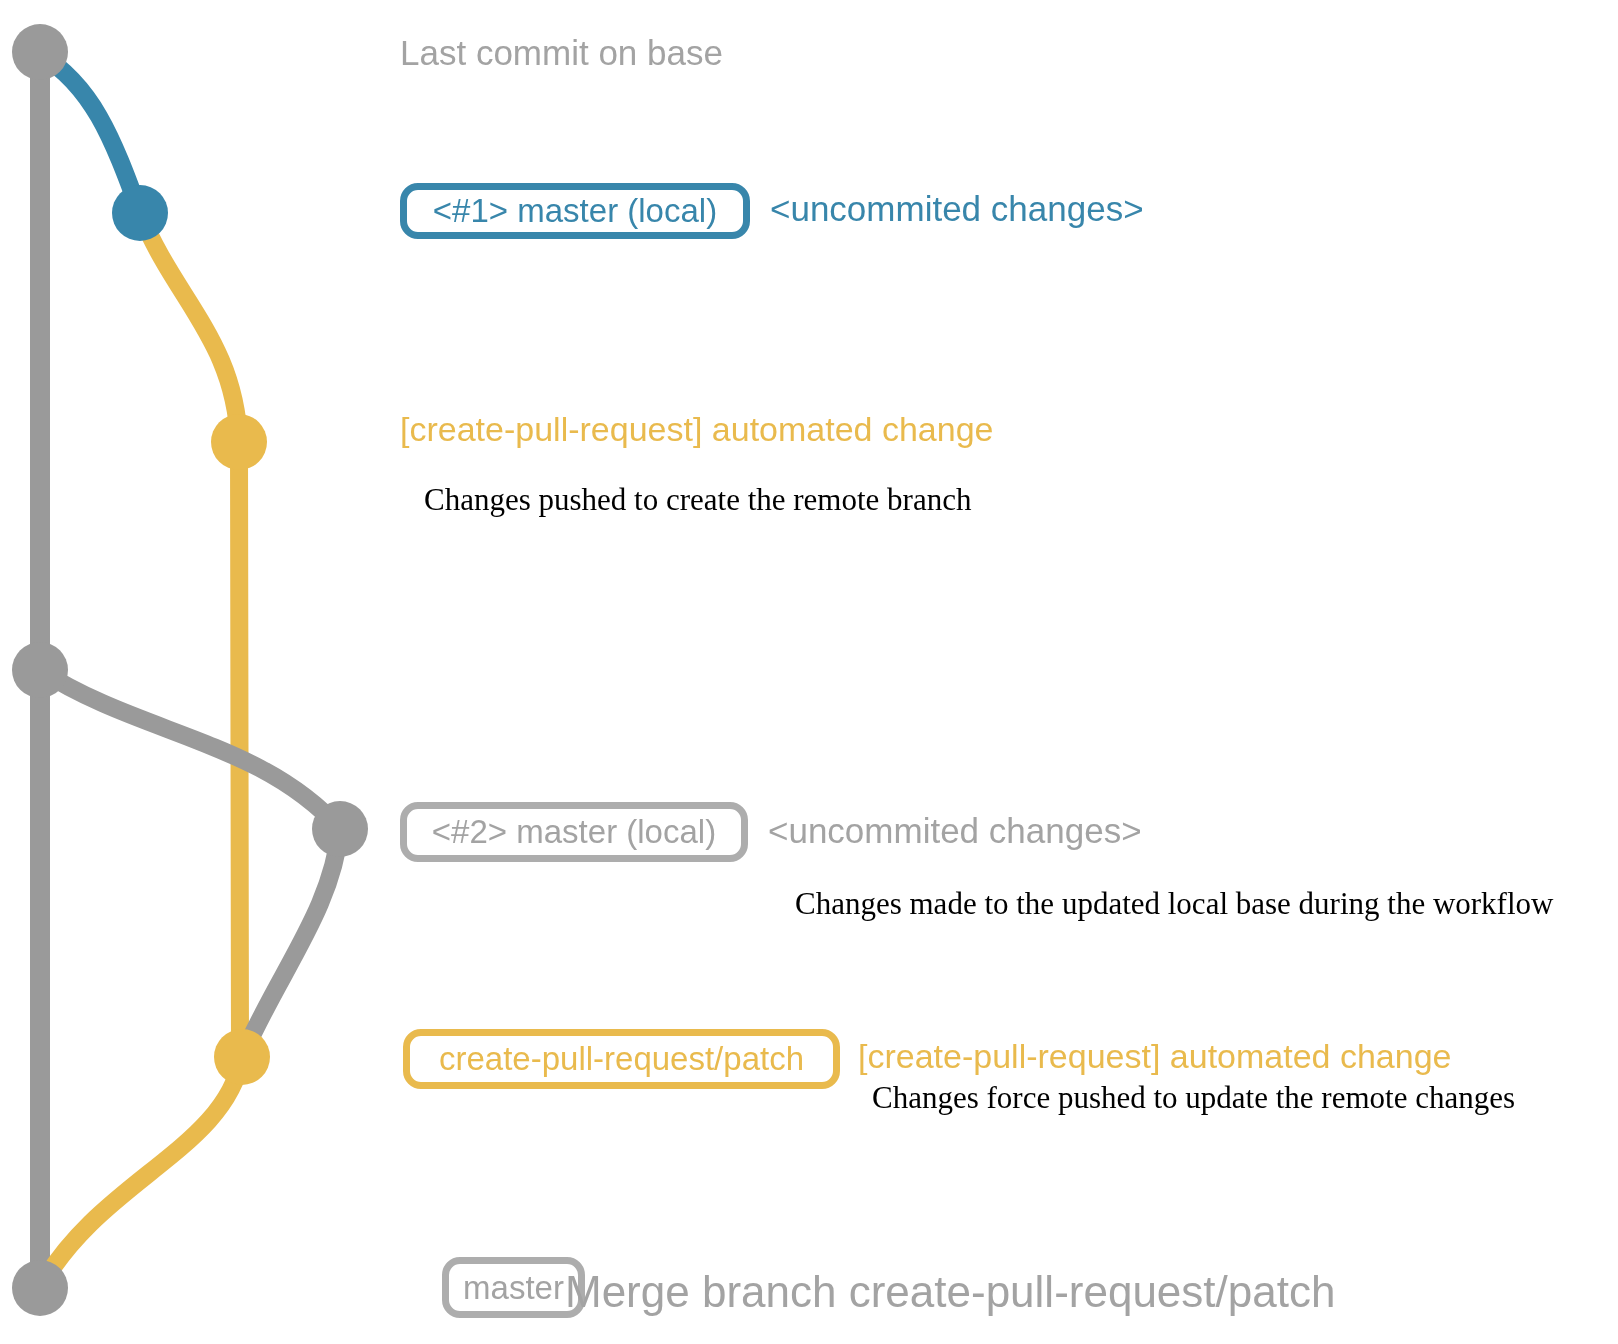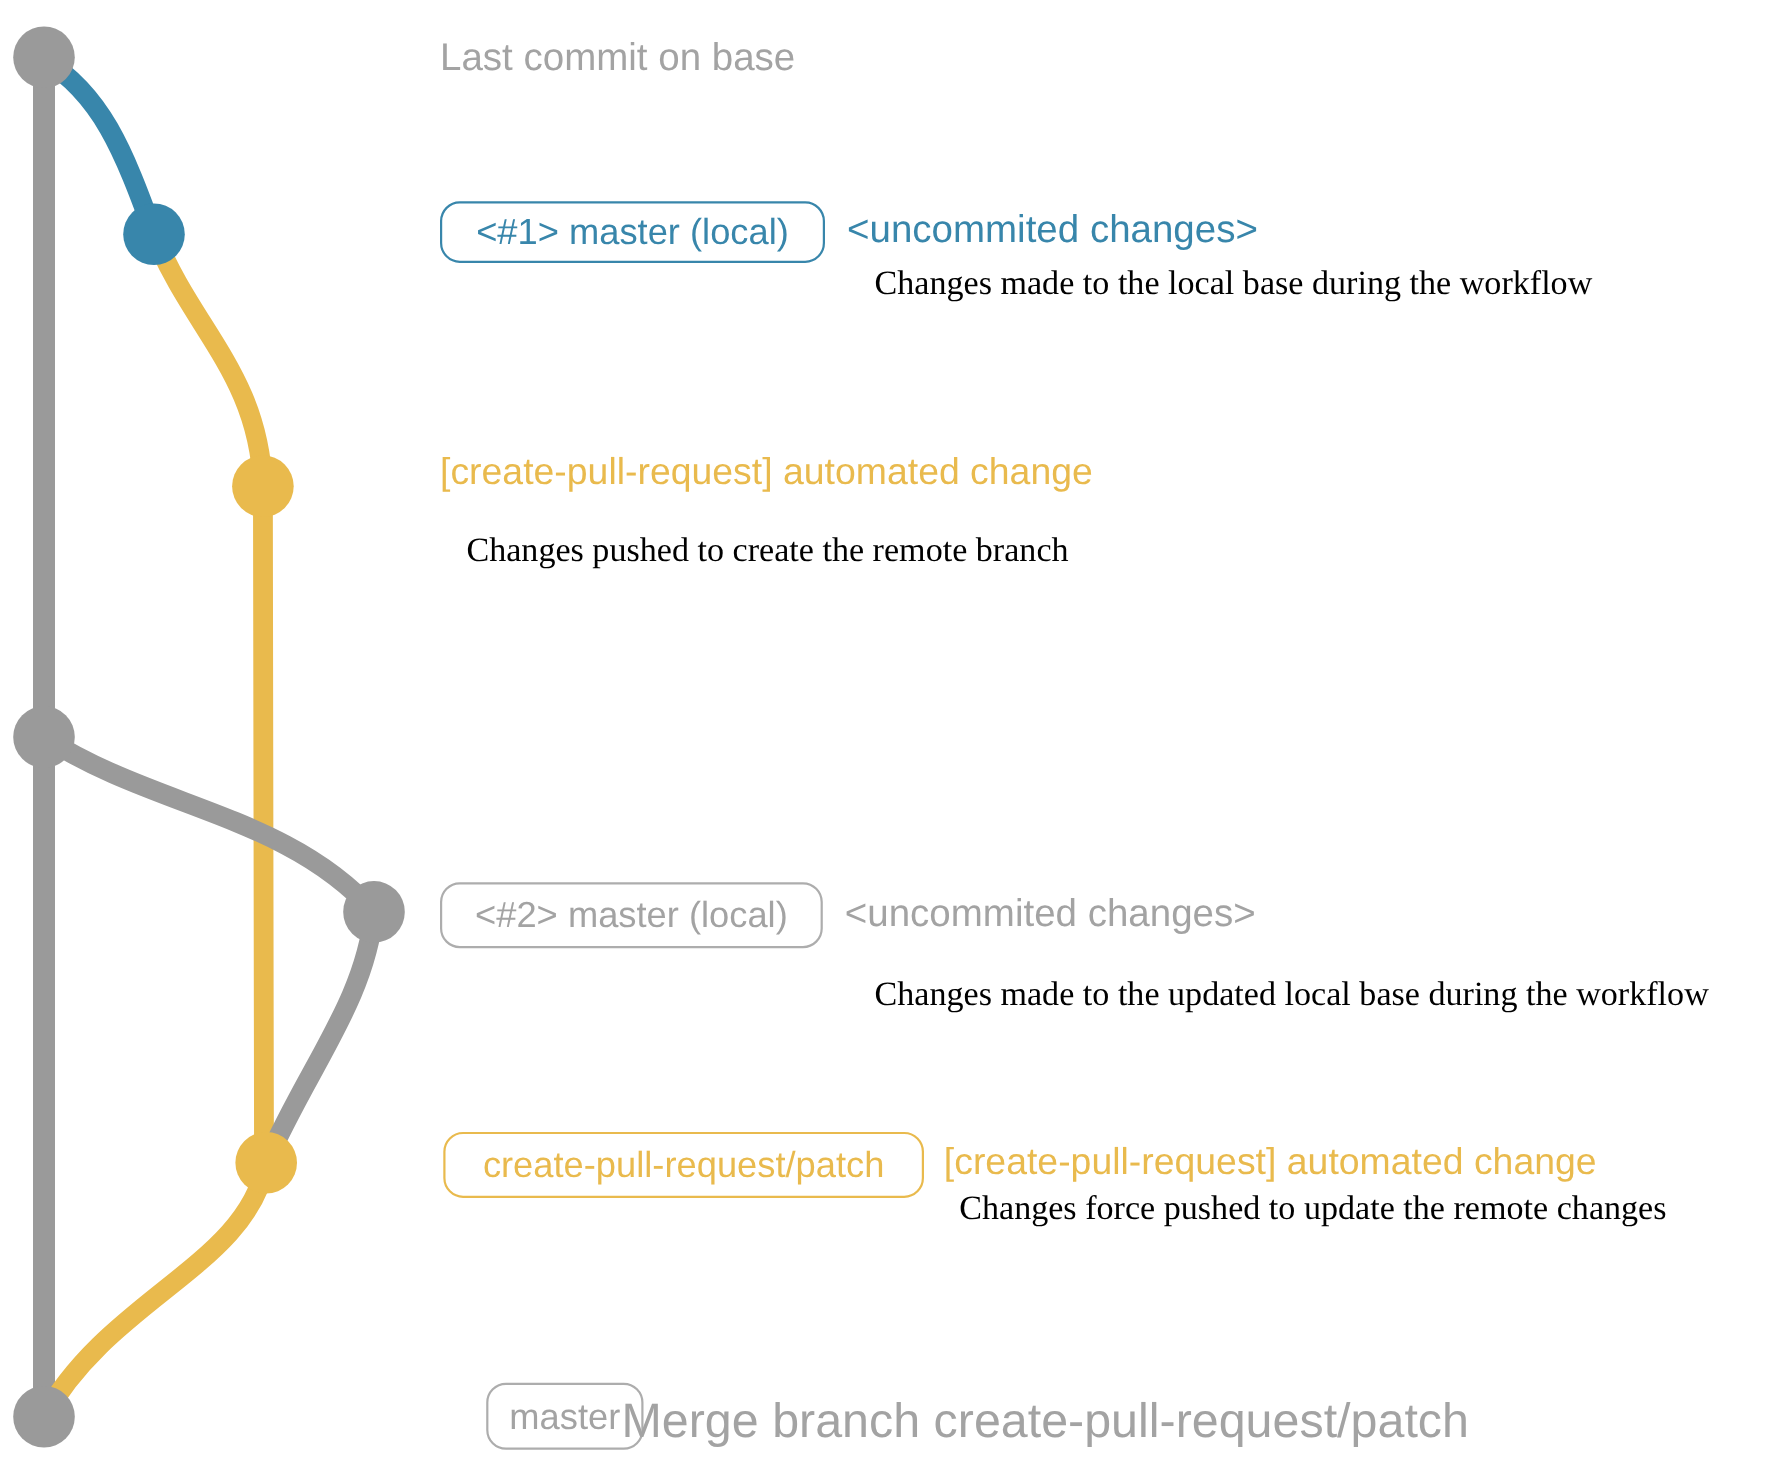--- a/index.html
+++ b/index.html
@@ -28,21 +28,21 @@
     font-family:"Liberation Serif", serif;
     font-size:31px;
     color:#000000;
     white-space:nowrap;
     line-height:1.1;
   }
 
   .tag {
     position:absolute;
     box-sizing:border-box;
-    border:2px solid #eab308;
+    border:7px solid #eab308;
     border-radius:18px;
     display:flex;
     align-items:center;
     justify-content:center;
     font-family:"Liberation Sans", sans-serif;
     font-size:33px;
     white-space:nowrap;
     background:#ffffff;
   }
   .tag.blue-b   { border-color:#3886AB; color:#3886AB; }
@@ -74,21 +74,20 @@
     <circle cx="239" cy="442" r="28" fill="#E9BA4D"></circle>
     <circle cx="242" cy="1057" r="28" fill="#E9BA4D"></circle>
   </svg>
 
   <div class="label gray" style="left:400px; top:34px;">Last commit on base</div>
 
   <div class="tag blue-b" style="left:400px; top:183px; width:350px; height:56px;">
     <span>&lt;#1&gt; master (local)</span>
   </div>
   <div class="label blue" style="left:770px; top:190px;">&lt;uncommited changes&gt;</div>
-  <div class="desc" style="left:795px; top:240px;">Changes made to the local base during the workflow</div>
 
   <div class="label yellow" style="left:400px; top:411px; font-size:34px;">[create-pull-request] automated change</div>
   <div class="desc" style="left:424px; top:462px;margin-top:21px;">Changes pushed to create the remote branch</div>
 
 
   <div class="tag gray-b" style="left:400px; top:802px; width:348px; height:60px;">
     <span>&lt;#2&gt; master (local)</span>
   </div>
   <div class="label gray" style="left:768px; top:812px;">&lt;uncommited changes&gt;</div>
   <div class="desc" style="left:795px; top:887px;">Changes made to the updated local base during the workflow</div>

